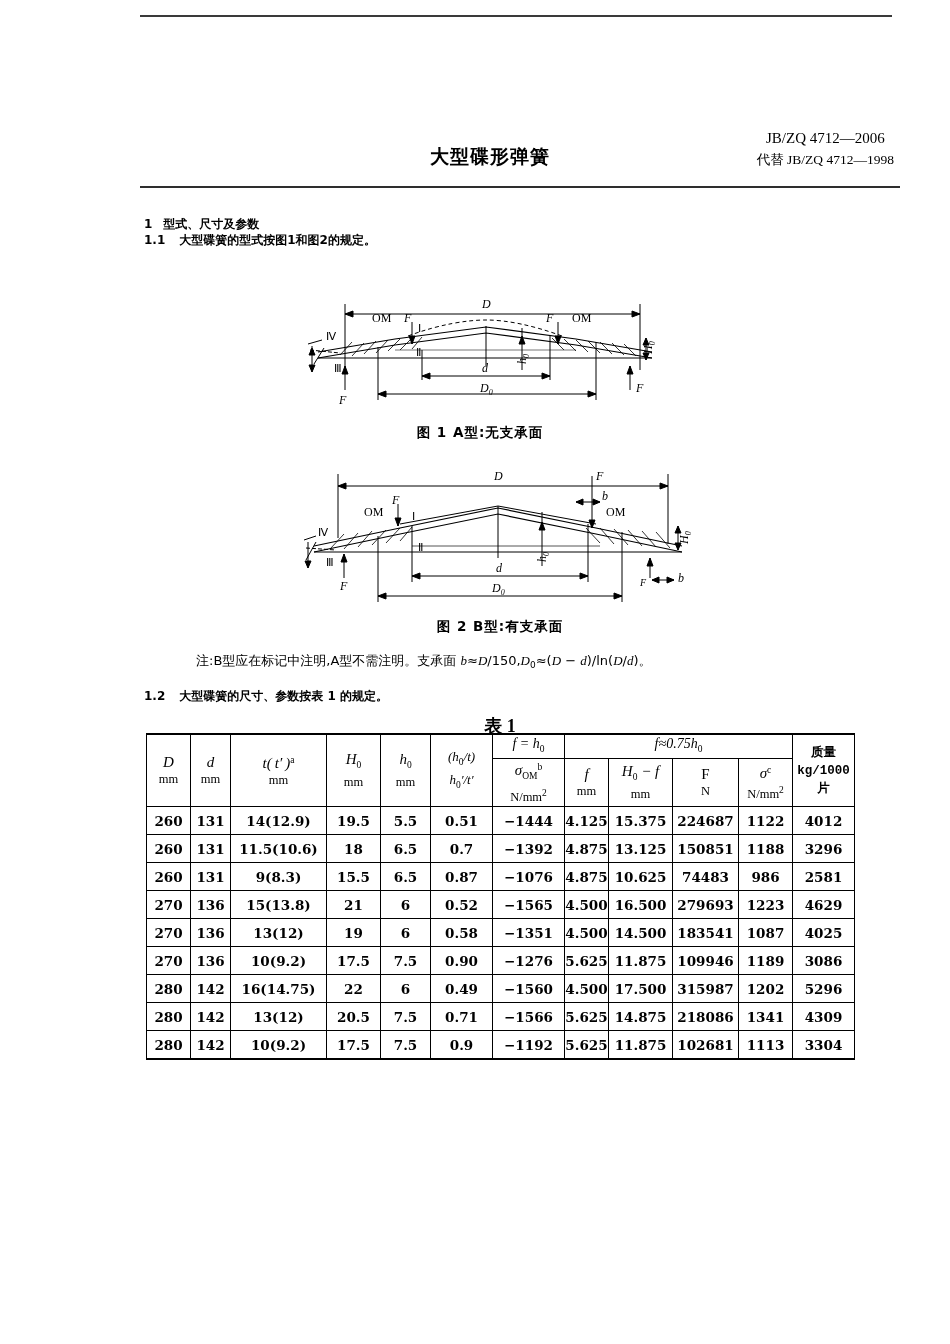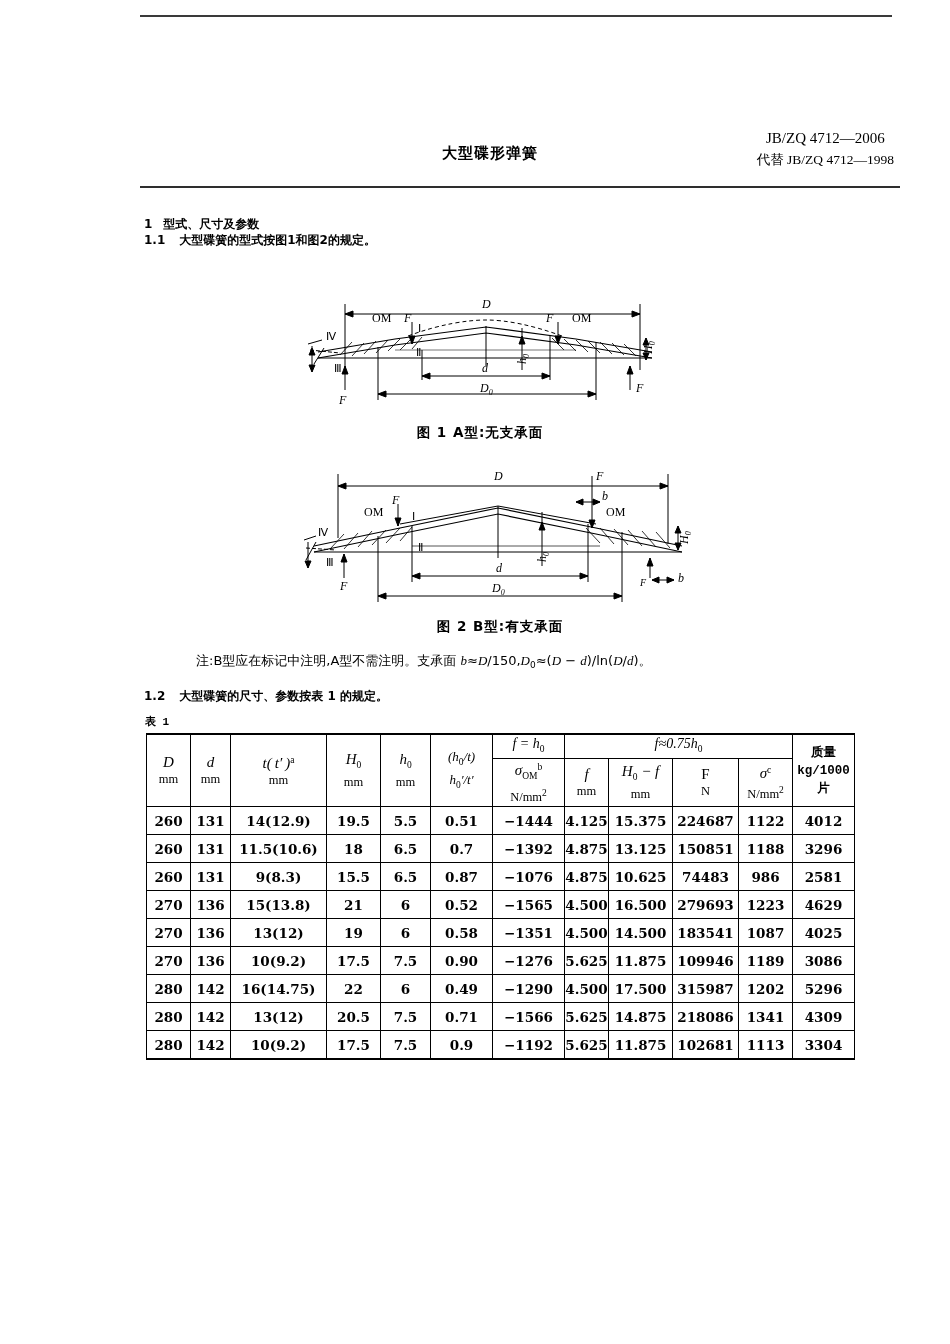--- a/index.html
+++ b/index.html
@@ -41,21 +41,21 @@
     height: 62px;
   }
   .doc-title {
     position: absolute;
     left: 200px;
     top: 16px;
     width: 300px;
     text-align: center;
     font-family: "DejaVu Sans", "Liberation Sans", sans-serif;
     font-weight: bold;
-    font-size: 15px;
+    font-size: 19px;
     letter-spacing: 1px;
   }
   .std-no {
     position: absolute;
     right: 6px;
     top: 0px;
     text-align: center;
     font-size: 15px;
     font-family: "Liberation Serif", serif;
     line-height: 21px;
@@ -113,23 +113,24 @@
 
   svg { display: block; overflow: visible; }
   svg text { font-family: "Liberation Serif", serif; }
 
   
   .tbl-cap {
     position: absolute;
     left: 145px;
     top: 714px;
     width: 710px;
-    font-family: Liberation Mono, monospace;
+    text-align: center;
+    font-family: Liberation Serif, serif;
     font-weight: bold;
-    font-size: 11px;
+    font-size: 18px;
   }
   table.spec {
     position: absolute;
     left: 146px;
     top: 733px;
     width: 708px;
     border-collapse: collapse;
     font-family: "Liberation Serif", serif;
     font-size: 13px;
     table-layout: fixed;
@@ -563,21 +564,21 @@
           <td>1189</td>
           <td>3086</td>
         </tr>
         <tr>
           <td>280</td>
           <td>142</td>
           <td>16(14.75)</td>
           <td>22</td>
           <td>6</td>
           <td>0.49</td>
-          <td>−1290</td>
+          <td>−1560</td>
           <td>4.500</td>
           <td>17.500</td>
           <td>315987</td>
           <td>1202</td>
           <td>5296</td>
         </tr>
         <tr>
           <td>280</td>
           <td>142</td>
           <td>13(12)</td>

